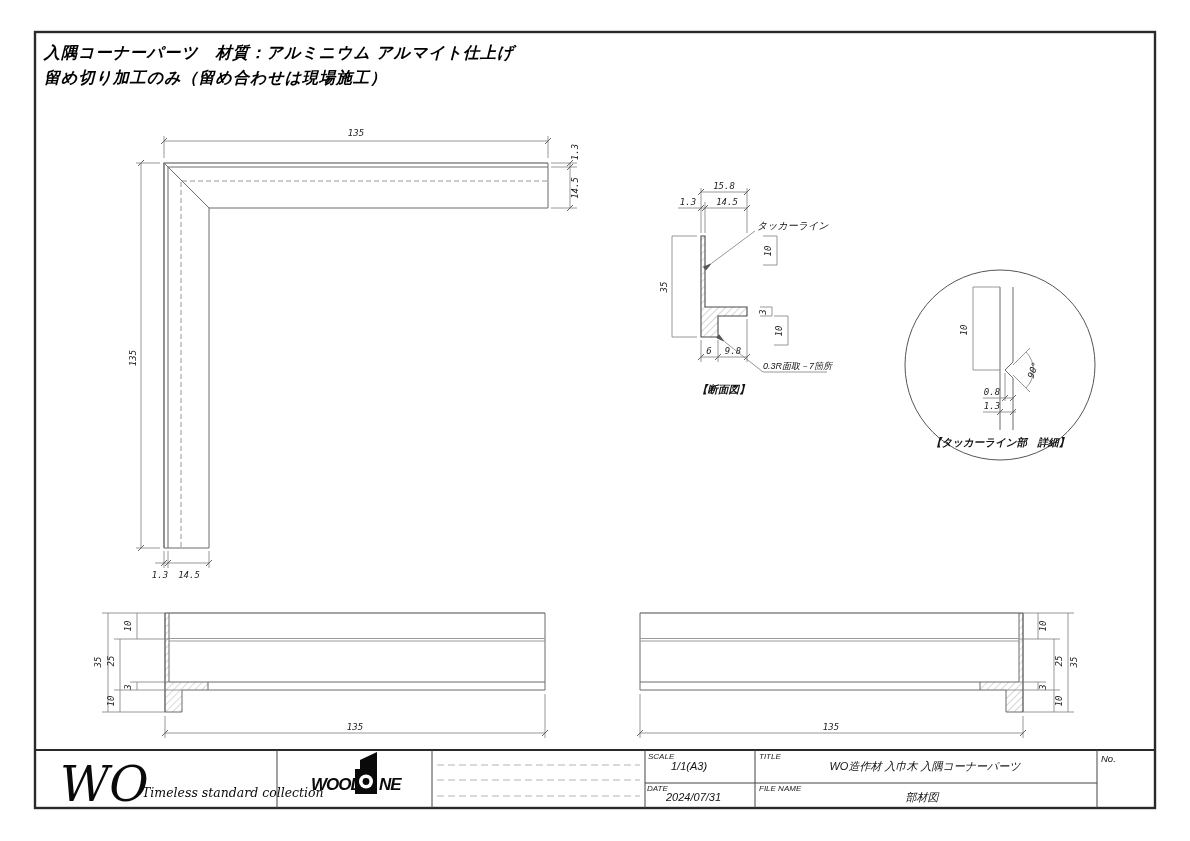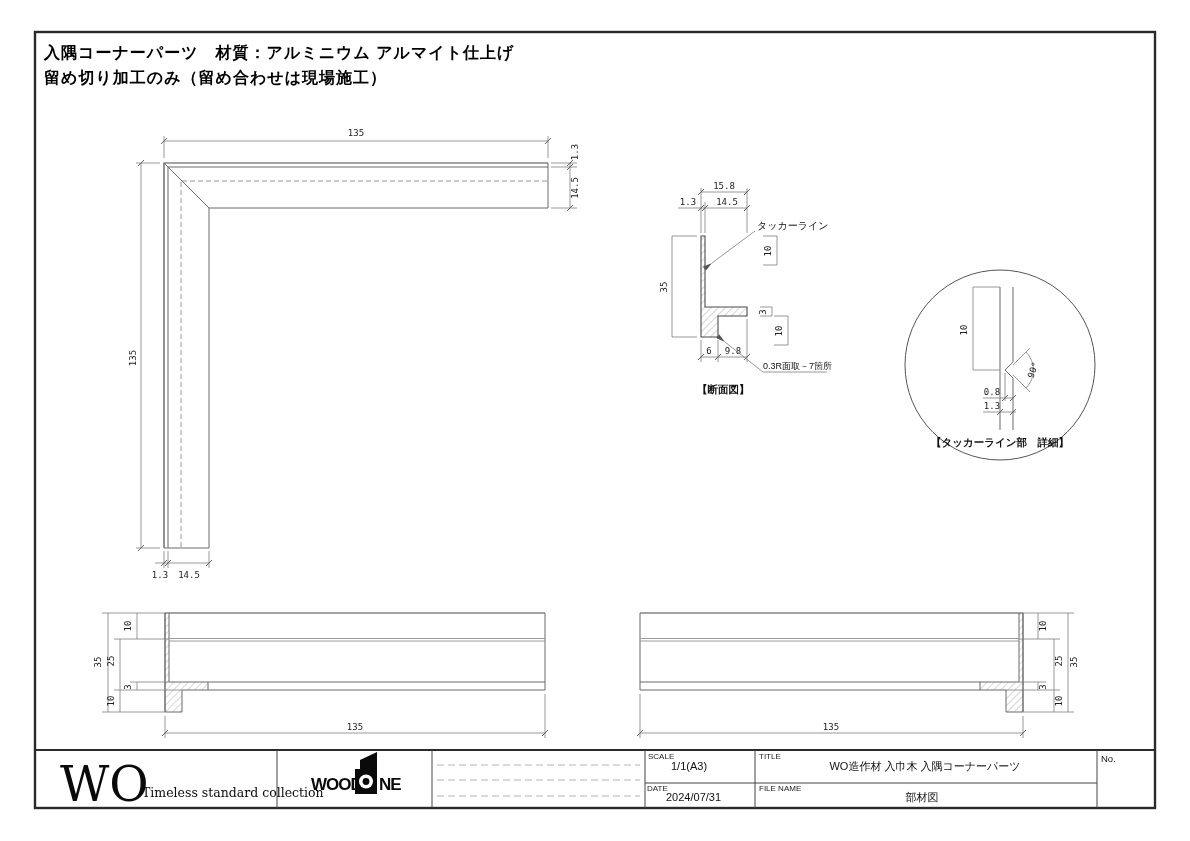--- a/index.html
+++ b/index.html
@@ -1,17 +1,17 @@
 <!DOCTYPE html>
 <html><head>
 <meta charset="utf-8">
 <style>
   html,body{margin:0;padding:0;background:#e8e8e8;}
   #stage{position:relative;width:1190px;height:841px;background:#ffffff;overflow:hidden;
-         font-family:"Liberation Sans",sans-serif;}
+         font-family:"Liberation Sans",sans-serif;font-style:italic;}
   svg{position:absolute;left:0;top:0;}
   .ln{stroke:#6b6b6b;stroke-width:1;fill:none;}
   .ln2{stroke:#4a4a4a;stroke-width:1.2;fill:none;}
   .dash{stroke:#8a8a8a;stroke-width:0.9;fill:none;stroke-dasharray:5,3;}
   .dim{stroke:#7d7d7d;stroke-width:0.8;fill:none;}
   .tick{stroke:#555;stroke-width:0.9;fill:none;}
   .gray{stroke:#9a9a9a;stroke-width:1;fill:none;}
   .dt{font-family:"DejaVu Sans Mono",monospace;font-size:9px;fill:#222;}
   .jp{font-family:"Liberation Sans",sans-serif;font-size:10px;fill:#111;}
   .cap{font-family:"Liberation Sans",sans-serif;font-size:10.5px;fill:#111;font-weight:600;}

